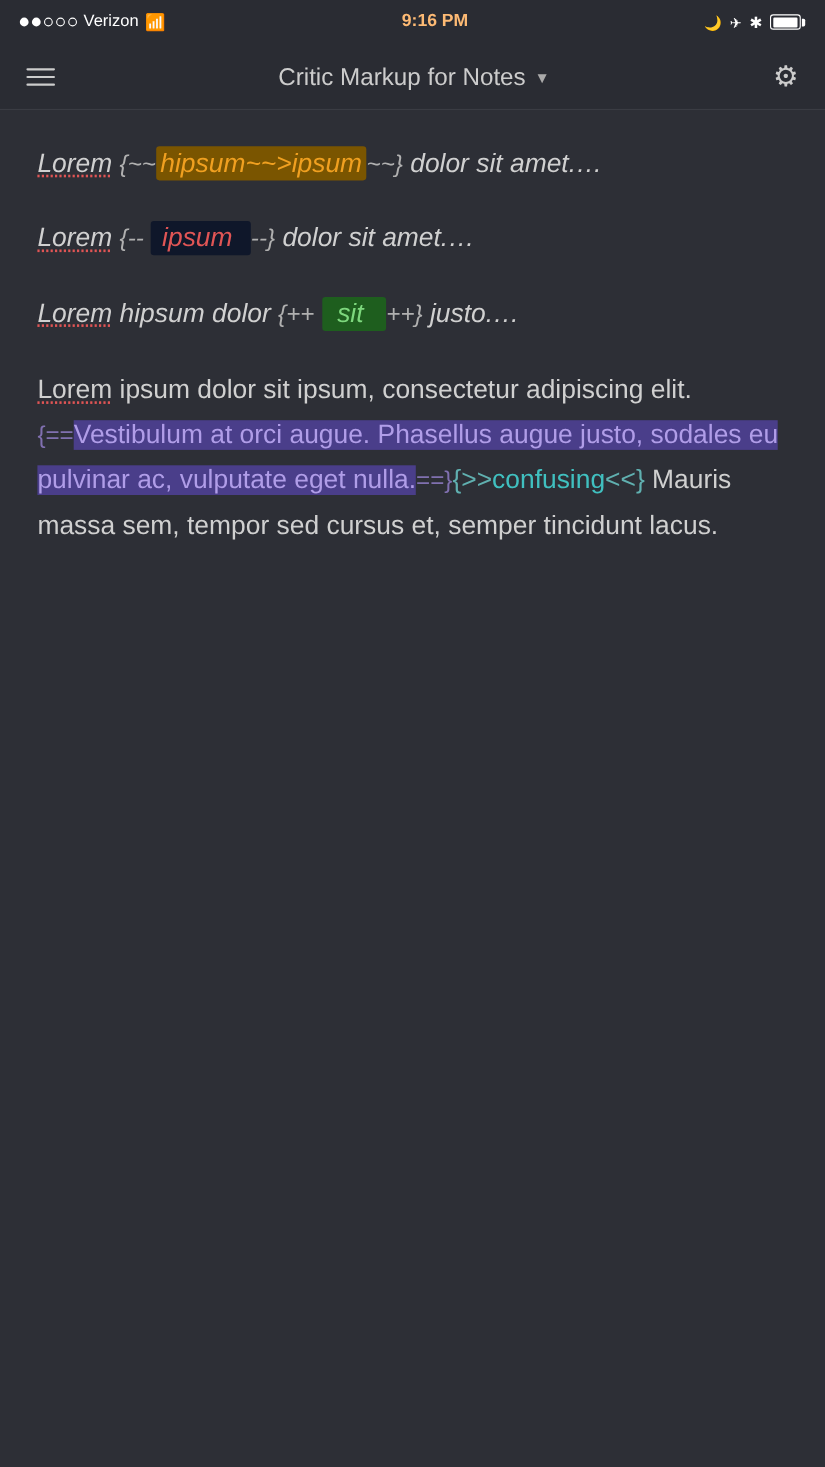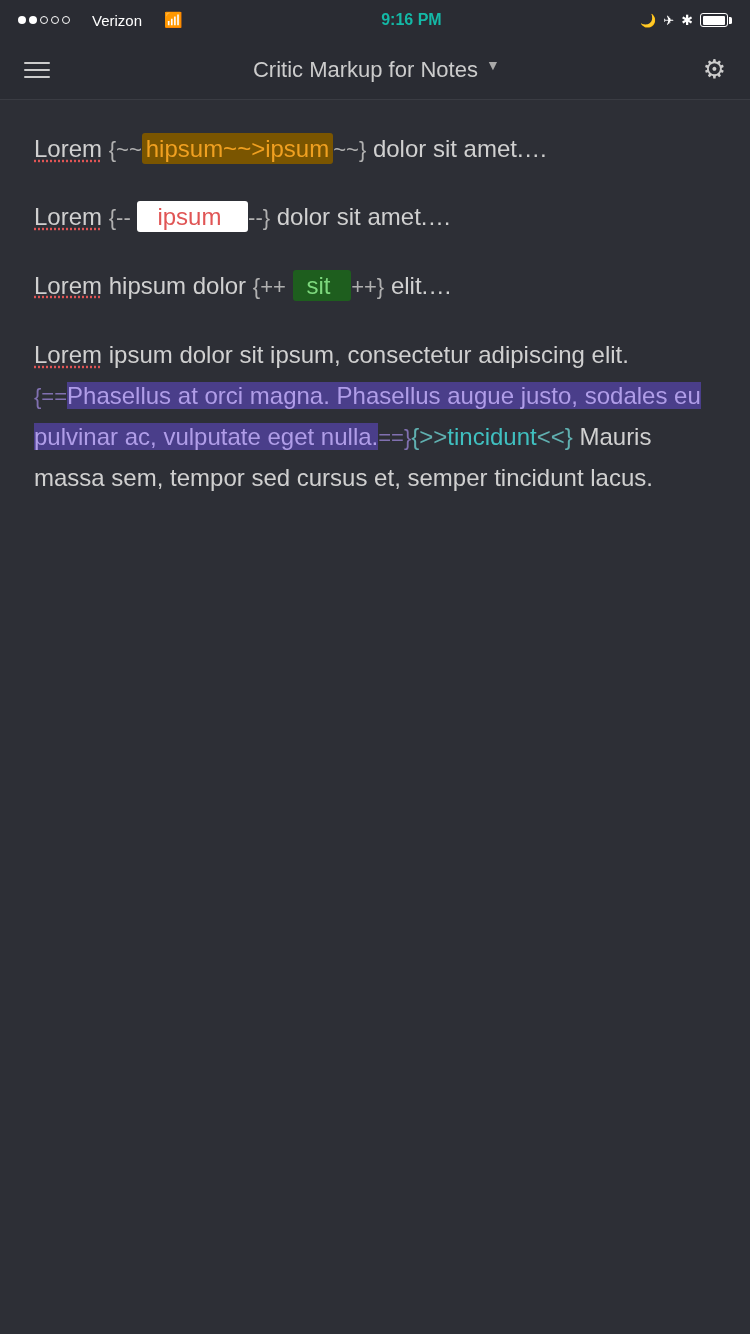--- a/index.html
+++ b/index.html
@@ -19,39 +19,38 @@
       width: 750px;
       height: 40px;
       background-color: #2a2c33;
       display: flex;
       align-items: center;
       justify-content: space-between;
       padding: 0 18px;
     }
     .status-left {
       display: flex;
-      align-items: center;
-      gap: 22px;
+      gap: 6px;
       font-size: 13px;
       color: #fff;
     }
     .signal-dots {
       display: flex; gap: 3px; align-items: center;
     }
     .dot {
       width: 8px; height: 8px; border-radius: 50%;
     }
     .dot.filled { background: #fff; }
     .dot.empty { background: transparent; border: 1.5px solid #fff; }
     .wifi-icon { font-size: 15px; }
     .carrier { font-size: 15px; font-weight: 500; }
     .status-center {
       font-size: 16px;
       font-weight: 600;
-      color: #14b8a6;
+      color: #fdba74;
     }
     .status-right {
       display: flex;
       align-items: center;
       gap: 7px;
       font-size: 13px;
       color: #fff;
     }
     .battery-icon {
       display: flex;
@@ -99,20 +98,21 @@
       display: block;
       width: 26px; height: 2px;
       background: #ccc;
       border-radius: 1px;
     }
     .nav-title {
       font-size: 22px;
       font-weight: 500;
       color: #ccc;
       display: flex;
+      align-items: center;
       gap: 8px;
     }
     .nav-title .chevron {
       font-size: 14px;
       color: #aaa;
     }
     .nav-tool-icon {
       font-size: 26px;
       color: #ccc;
       cursor: pointer;
@@ -121,20 +121,21 @@
     
     .content {
       padding: 30px 34px;
       line-height: 1.6;
     }
 
     .markup-line {
       font-size: 24px;
       margin-bottom: 30px;
       color: #d0d0d0;
+      font-style: italic;
     }
 
     
     .lorem-underline {
       text-decoration: underline;
       text-decoration-color: #e05555;
       text-decoration-style: dotted;
       text-underline-offset: 3px;
     }
 
@@ -149,23 +150,23 @@
       padding: 2px 4px;
       border-radius: 3px;
     }
 
     
     .del-bracket {
       color: #b0b0b0;
       font-size: 22px;
     }
     .del-text {
-      background-color: #ffffff;
+      background-color: #0f172a;
       color: #e05555;
-      padding: 2px 20px;
+      padding: 2px 10px;
       border-radius: 3px;
     }
 
     
     .add-bracket {
       color: #b0b0b0;
       font-size: 22px;
     }
     .add-text {
       background-color: #1e5e1e;
@@ -252,23 +253,23 @@
     <span class="del-bracket">--}</span>
     <span> dolor sit amet.…</span>
   </div>
 
   <div class="markup-line">
     <span class="lorem-underline">Lorem</span>
     <span> hipsum dolor</span>
     <span class="add-bracket">{++</span>
     <span class="add-text"> sit </span>
     <span class="add-bracket">++}</span>
-    <span> elit.…</span>
+    <span> justo.…</span>
   </div>
 
   <div class="paragraph-block">
     <span class="lorem-underline">Lorem</span>
     <span> ipsum dolor sit ipsum, consectetur adipiscing elit. </span>
-    <span class="inline-bracket">{==</span><span style="background-color:#4a3e8a; color:#b09de8;">Phasellus at orci magna. Phasellus augue justo, sodales eu pulvinar ac, vulputate eget nulla.</span><span class="inline-bracket">==}</span><span class="comment-bracket">{&gt;&gt;</span><span class="comment-text">tincidunt</span><span class="comment-bracket">&lt;&lt;}</span>
+    <span class="inline-bracket">{==</span><span style="background-color:#4a3e8a; color:#b09de8;">Vestibulum at orci augue. Phasellus augue justo, sodales eu pulvinar ac, vulputate eget nulla.</span><span class="inline-bracket">==}</span><span class="comment-bracket">{&gt;&gt;</span><span class="comment-text">confusing</span><span class="comment-bracket">&lt;&lt;}</span>
     <span> Mauris massa sem, tempor sed cursus et, semper tincidunt lacus.</span>
   </div>
 
 </div>
 
 </body></html>

